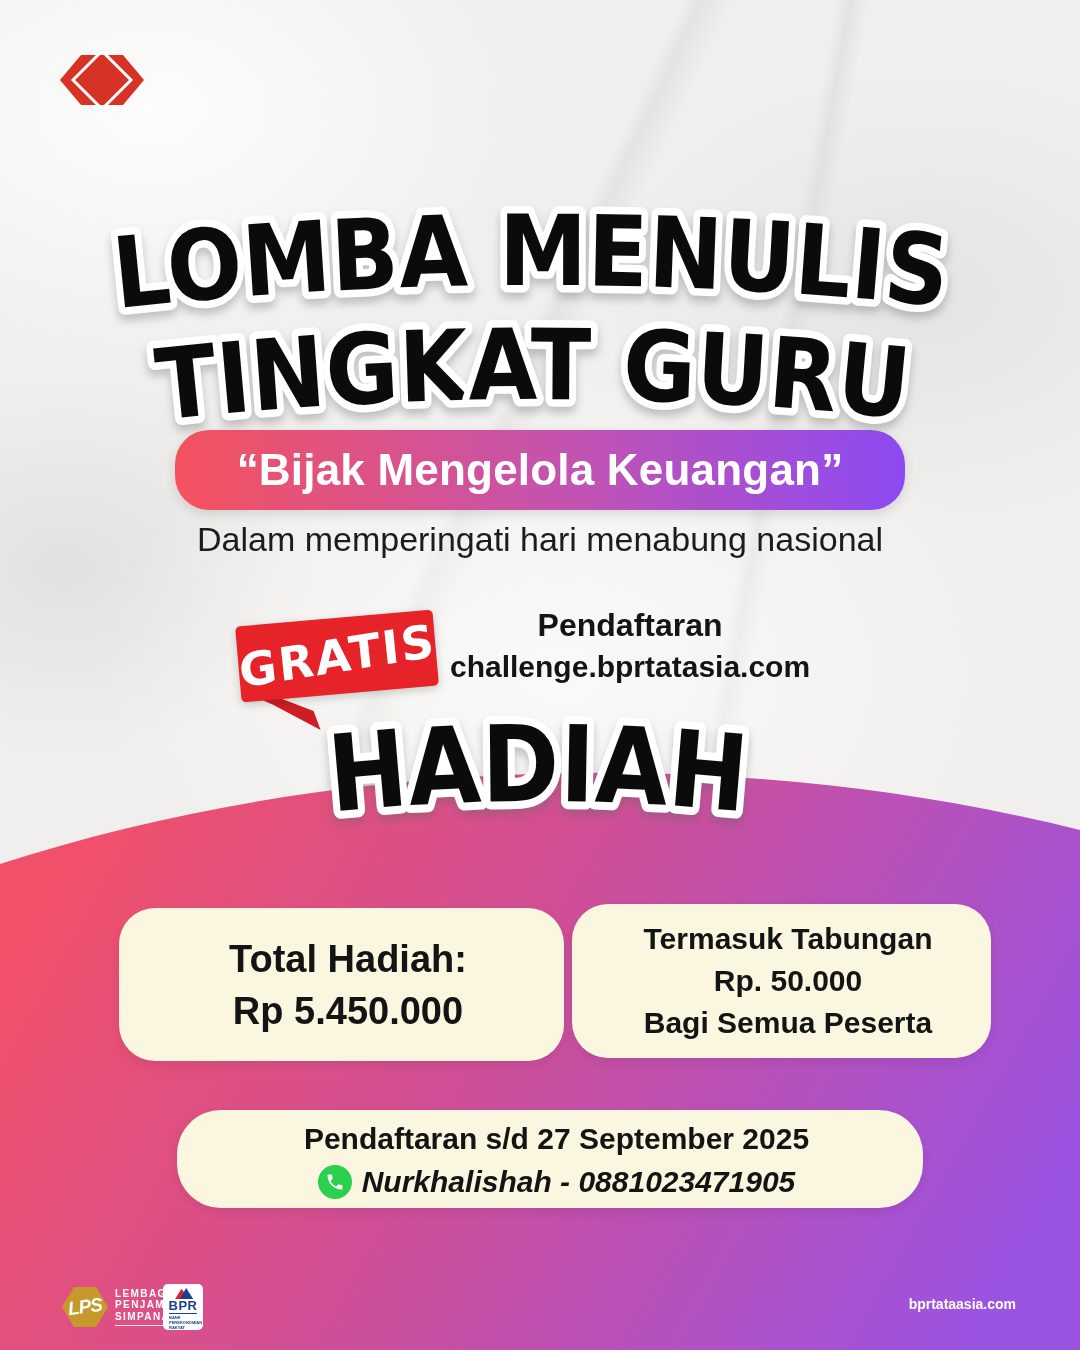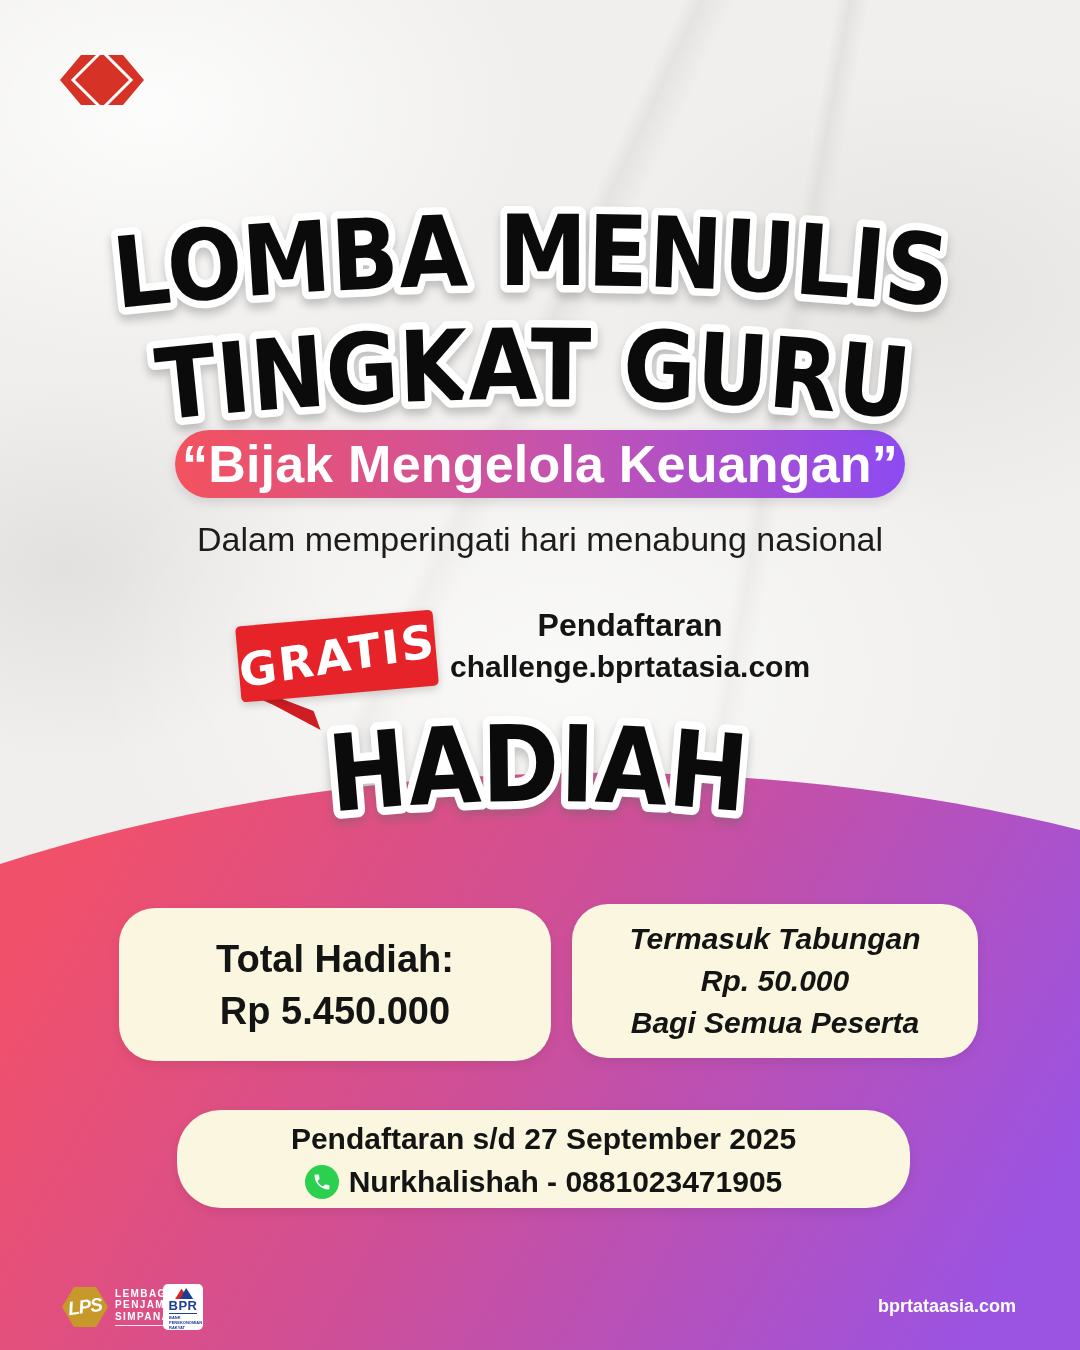--- a/index.html
+++ b/index.html
@@ -23,72 +23,72 @@
   .brand-name .hvy{font-weight:bold;-webkit-text-stroke:.8px #121212;}
   .brand-tagline{font-size:18px;font-weight:bold;color:#121212;margin-top:4px;letter-spacing:.2px;}
   
   .title-svg{position:absolute;left:0;top:190px;width:1080px;height:252px;z-index:3;
     filter:drop-shadow(0 6px 4px rgba(100,100,100,.35));}
   .hadiah-svg{position:absolute;left:0;top:694px;width:1080px;height:150px;z-index:3;
     filter:drop-shadow(0 6px 4px rgba(100,100,100,.35));}
   .bubble-text{font-family:"DejaVu Sans",sans-serif;font-weight:bold;fill:#0b0b0b;
     stroke:#ffffff;paint-order:stroke fill;stroke-linejoin:round;}
   
-  .theme-pill{position:absolute;left:175px;top:430px;width:730px;height:68px;border-radius:34px;
+  .theme-pill{position:absolute;left:175px;top:430px;width:730px;height:80px;border-radius:34px;
     background:linear-gradient(90deg,#f4525e 0%,#c253b2 55%,#8d4af2 100%);
     display:flex;align-items:center;justify-content:center;
-    color:#fff;font-size:52px;font-weight:bold;letter-spacing:.2px;
+    color:#fff;font-size:44px;font-weight:bold;letter-spacing:.2px;
     box-shadow:0 4px 12px rgba(0,0,0,.12);z-index:2;}
   .subtitle{position:absolute;left:0;top:520px;width:1080px;text-align:center;
     font-size:34px;color:#1c1c1c;font-weight:500;z-index:2;}
   
   .gratis-badge{position:absolute;left:238px;top:618px;width:198px;height:76px;
     background:#e52328;border-radius:5px;transform:rotate(-5deg);
     display:flex;align-items:center;justify-content:center;z-index:2;
     box-shadow:0 3px 8px rgba(0,0,0,.18);}
   .gratis-badge span{color:#fff;font-family:"DejaVu Sans",sans-serif;font-weight:bold;
     font-size:46px;letter-spacing:2px;transform:rotate(-4deg) skewX(-3deg);}
   .gratis-tail{position:absolute;left:252px;top:688px;width:70px;height:42px;background:#cf1d24;
     clip-path:polygon(2% 0,88% 55%,98% 100%,30% 40%,0 18%);z-index:1;}
   .reg-info{position:absolute;left:450px;top:604px;z-index:2;color:#141414;}
   .reg-label{font-size:32px;font-weight:bold;line-height:42px;text-align:center;}
   .reg-url{font-size:30px;font-weight:bold;line-height:42px;}
   
   .section-svg{position:absolute;left:0;top:756px;width:1080px;height:594px;z-index:1;}
   
   .card{position:absolute;background:#faf6df;border-radius:36px;z-index:2;
     display:flex;flex-direction:column;align-items:center;justify-content:center;
-    color:#141414;text-align:center;box-shadow:0 4px 12px rgba(0,0,0,.08);}
+    color:#141414;text-align:center;box-shadow:0 4px 12px rgba(0,0,0,.08);padding-left:13px;}
   .card-total{left:119px;top:908px;width:432px;height:153px;}
   .card-total .ln{font-size:38px;font-weight:bold;line-height:52px;}
-  .card-savings{left:572px;top:904px;width:406px;height:154px;font-style:italic;}
+  .card-savings{left:572px;top:904px;width:406px;height:154px;}
   .card-savings .ln{font-size:30px;font-weight:bold;line-height:42px;}
   .card-deadline{left:177px;top:1110px;width:733px;height:98px;border-radius:44px;}
   .deadline-line{font-size:30px;font-weight:bold;line-height:40px;}
-  .contact-row{display:flex;align-items:center;gap:10px;margin-top:6px;}
+  .contact-row{display:flex;align-items:center;gap:10px;margin-top:6px;font-style:italic;}
   .contact-row .txt{font-size:30px;font-weight:bold;}
   .wa-icon{width:34px;height:34px;border-radius:50%;background:#2ad04e;
     display:flex;align-items:center;justify-content:center;flex:0 0 auto;}
   
   .lps-logo{position:absolute;left:62px;top:1287px;display:flex;align-items:center;gap:7px;z-index:2;}
   .lps-hex{width:46px;height:40px;background:#c7992a;
     clip-path:polygon(26% 0,74% 0,100% 50%,74% 100%,26% 100%,0 50%);
     display:flex;align-items:center;justify-content:center;}
   .lps-hex span{color:#fff;font-weight:bold;font-style:italic;font-size:19px;letter-spacing:-1px;
     transform:rotate(-8deg);}
   .lps-text{color:#fff;font-size:10px;font-weight:bold;letter-spacing:1.4px;line-height:1.15;
     padding-bottom:3px;border-bottom:1.5px solid rgba(255,255,255,.85);}
   .bpr-logo{position:absolute;left:163px;top:1284px;width:40px;height:46px;background:#fff;
     border-radius:5px;display:flex;flex-direction:column;align-items:center;z-index:2;padding-top:4px;box-sizing:border-box;}
   .bpr-abbr{color:#1c3e94;font-weight:bold;font-size:13px;line-height:13px;letter-spacing:.5px;}
   .bpr-sub{color:#1c3e94;font-size:4px;font-weight:bold;line-height:1.25;width:28px;text-align:left;
     border-top:.5px solid #1c3e94;margin-top:1px;padding-top:1px;}
   .footer-disclaimer{position:absolute;left:216px;top:1296px;color:#fff;font-size:16.5px;
     font-weight:bold;z-index:2;letter-spacing:.1px;}
-  .footer-site{position:absolute;right:64px;top:1296px;color:#fff;font-size:18px;
+  .footer-site{position:absolute;right:64px;top:1296px;color:#fff;font-size:14px;
     font-weight:bold;z-index:2;}
 </style>
 </head>
 <body>
 
 <div class="poster">
 
   <header class="brand">
     <svg class="brand-mark" viewBox="0 0 84 64">
       <polygon points="0,32 21,7 63,7 84,32 63,57 21,57" fill="#d63226"></polygon>

